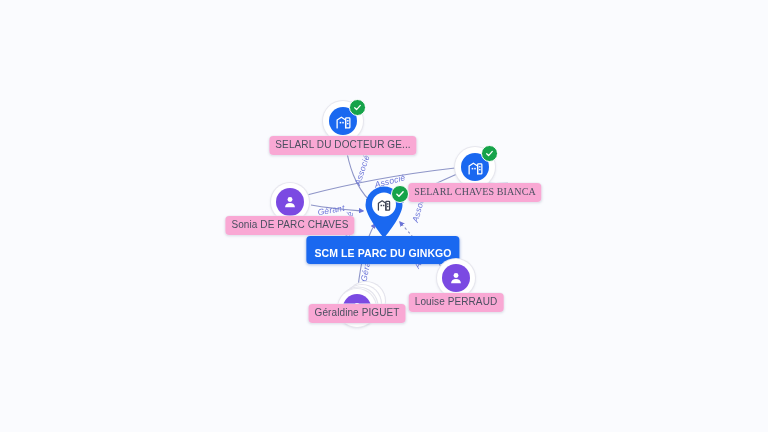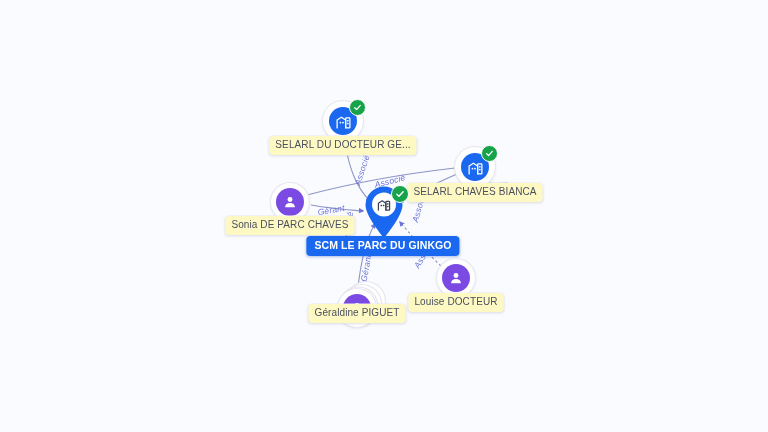--- a/index.html
+++ b/index.html
@@ -60,35 +60,35 @@
   
   .pin{position:relative;width:46px;height:56px;}
   .pin .pinbody{position:absolute;top:0;left:0;}
   .pin .check{top:1px;right:-1px;width:16px;height:16px;}
 
   
   .label{
     position:absolute;
     transform:translate(-50%,0);
     white-space:nowrap;
-    background:#fef9c3;
+    background:#f9a8d4;
     color:#4a4f60;
     font-size:10px;
     line-height:1;
     letter-spacing:.1px;
     padding:4px 6px 5px 6px;
     border-radius:4px;
     box-shadow:0 0 0 .5px #ececf3, 0 1px 2.5px rgba(40,45,90,.18);
   }
   .label.root{
     background:#1a68f0;
     color:#ffffff;
     font-weight:700;
     font-size:10.5px;
-    padding:4px 8px 5px 8px;
+    padding:12px 8px 5px 8px;
     box-shadow:0 1px 3px rgba(20,70,180,.35);
   }
 
   
   .elabel{
     position:absolute;
     transform-origin:50% 50%;
     white-space:nowrap;
     color:#6b74d8;
     font-size:8.5px;
@@ -166,21 +166,21 @@
         <rect x="17" y="14" width="2.2" height="2" fill="#ffffff"></rect>
       </svg>
     </div>
     <div class="check">
       <svg width="9" height="9" viewBox="0 0 24 24" fill="none">
         <path d="M4.5 12.5l5 5 10-11" stroke="#ffffff" stroke-width="3.4" stroke-linecap="round" stroke-linejoin="round"></path>
       </svg>
     </div>
   </div>
 </div>
-<div class="label" style="left:475px;top:183px;">SELARL CHAVES BIANCA</div>
+<div class="label" style="left:475px;top:183px;font-family:Liberation Serif, serif;">SELARL CHAVES BIANCA</div>
 
 <div class="node" style="left:290px;top:202px;">
   <div class="disc sm">
     <div class="bubble person">
       <svg width="16" height="16" viewBox="0 0 24 24" fill="#ffffff">
         <circle cx="12" cy="8.2" r="3.7"></circle>
         <path d="M4.6 20c0-4.1 3.3-6.4 7.4-6.4s7.4 2.3 7.4 6.4z"></path>
       </svg>
     </div>
   </div>
@@ -230,13 +230,13 @@
 <div class="node" style="left:456px;top:278px;">
   <div class="disc sm">
     <div class="bubble person">
       <svg width="16" height="16" viewBox="0 0 24 24" fill="#ffffff">
         <circle cx="12" cy="8.2" r="3.7"></circle>
         <path d="M4.6 20c0-4.1 3.3-6.4 7.4-6.4s7.4 2.3 7.4 6.4z"></path>
       </svg>
     </div>
   </div>
 </div>
-<div class="label" style="left:456px;top:293px;">Louise DOCTEUR</div>
+<div class="label" style="left:456px;top:293px;">Louise PERRAUD</div>
 
 </body></html>

